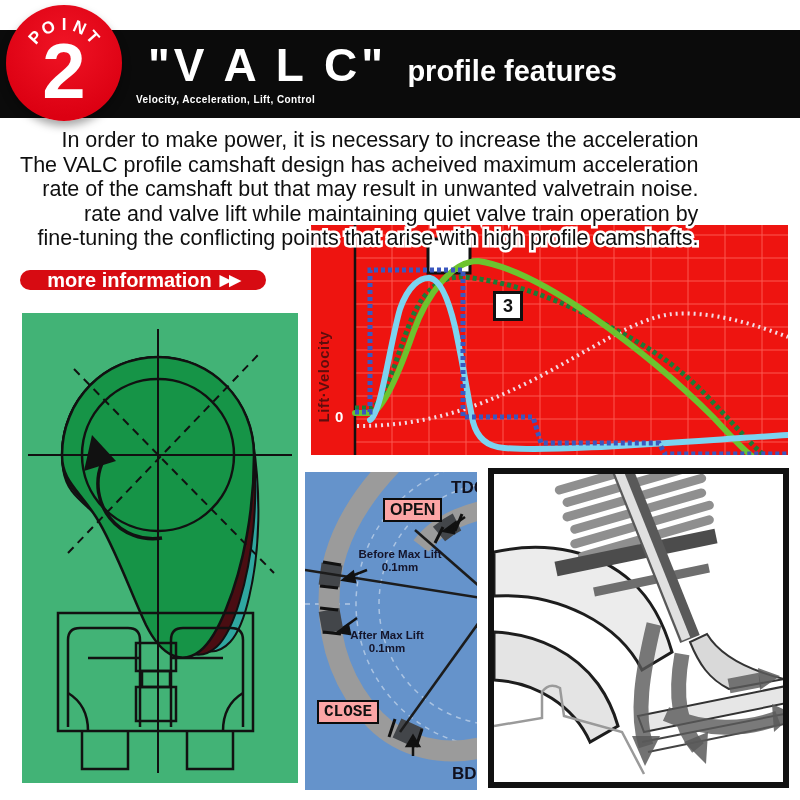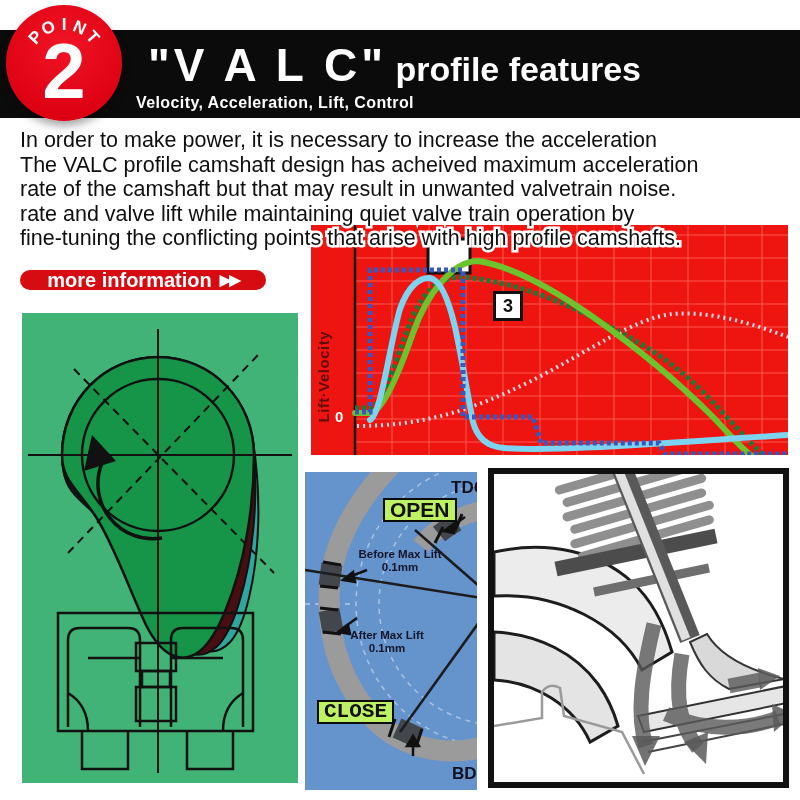--- a/index.html
+++ b/index.html
@@ -3,40 +3,40 @@
 <meta charset="utf-8">
 <style>
   html,body{margin:0;padding:0;background:#fff;}
   .stage{position:relative;width:800px;height:800px;background:#fff;overflow:hidden;
          font-family:"Liberation Sans", sans-serif;}
 
   
   .header-bar{position:absolute;left:0;top:30px;width:800px;height:88px;background:#0b0b0b;z-index:1;}
   .title-row{position:absolute;left:148px;top:8px;white-space:nowrap;color:#fff;}
   .title-quoted{font-size:46px;font-weight:bold;letter-spacing:4px;}
-  .title-suffix{font-size:34px;font-weight:bold;margin-left:4px;letter-spacing:0px;}
-  .subtitle{position:absolute;left:136px;top:64px;color:#fff;font-size:16px;font-weight:bold;letter-spacing:0.4px;}
+  .title-suffix{font-size:29px;font-weight:bold;margin-left:16px;letter-spacing:0px;}
+  .subtitle{position:absolute;left:136px;top:64px;color:#fff;font-size:10px;font-weight:bold;letter-spacing:0.4px;}
 
   
   .badge{position:absolute;left:6px;top:5px;width:116px;height:116px;border-radius:50%;
          background:radial-gradient(circle at 50% 35%, #f01425, #dc0012 75%);
          box-shadow:0 5px 8px rgba(0,0,0,.35);z-index:10;}
   .point-letters{position:absolute;left:0;top:0;width:100%;height:100%;}
   .point-letters span{position:absolute;left:50%;top:50%;color:#fff;font-weight:bold;font-size:17px;
          transform-origin:center;}
   .pl0{transform:translate(-50%,-50%) rotate(-48deg) translateY(-38px);}
   .pl1{transform:translate(-50%,-50%) rotate(-24deg) translateY(-38px);}
   .pl2{transform:translate(-50%,-50%) rotate(0deg)   translateY(-38px);}
   .pl3{transform:translate(-50%,-50%) rotate(24deg)  translateY(-38px);}
   .pl4{transform:translate(-50%,-50%) rotate(48deg)  translateY(-38px);}
   .badge-number{position:absolute;left:0;top:26px;width:100%;text-align:center;
          color:#fff;font-size:78px;font-weight:bold;line-height:80px;}
 
   
-  .body-text{position:absolute;left:20px;top:128px;z-index:5;color:#0f0f0f;}
+  .body-text{position:absolute;left:20px;top:128px;z-index:5;color:#0f0f0f;text-align:right;}
   .body-line{white-space:nowrap;font-size:21.5px;line-height:24.6px;
          -webkit-text-stroke:5px #fff;paint-order:stroke fill;
          text-shadow:0 0 2px #fff;}
 
   
   .more-info{position:absolute;left:20px;top:270px;width:246px;height:20px;background:#d70b12;
          border-radius:17px;color:#fff;font-weight:bold;font-size:20px;z-index:6;
          display:flex;align-items:center;justify-content:center;cursor:pointer;}
   .more-info .arrows{font-size:15px;margin-left:8px;letter-spacing:-2px;}
 
@@ -54,22 +54,22 @@
   .green-panel{position:absolute;left:22px;top:313px;width:276px;height:470px;background:#42b376;z-index:1;}
   .blue-panel{position:absolute;left:305px;top:472px;width:172px;height:318px;background:#6593cb;
          overflow:hidden;z-index:1;}
   .blue-panel svg{position:absolute;left:0;top:0;}
   .gray-panel{position:absolute;left:488px;top:468px;width:301px;height:320px;background:#fff;
          border:6px solid #111;box-sizing:border-box;z-index:1;overflow:hidden;}
 
   
   .tlabel{position:absolute;font-weight:bold;color:#14142a;font-size:11.5px;line-height:13px;
          text-align:center;white-space:nowrap;}
-  .tbox{position:absolute;background:#bef264;border:2.5px solid #0c0c0c;color:#111;
-         font-weight:bold;font-size:21px;line-height:20px;padding:0 5px;}
+  .tbox{position:absolute;background:#fca5a5;border:2.5px solid #0c0c0c;color:#111;
+         font-weight:bold;font-size:16px;line-height:20px;padding:0 5px;}
   .tdc-label{position:absolute;left:146px;top:6px;font-weight:bold;font-size:17px;color:#10101e;white-space:nowrap;}
   .bdc-label{position:absolute;left:147px;top:292px;font-weight:bold;font-size:17px;color:#10101e;white-space:nowrap;}
 </style>
 </head>
 <body>
 
 <div class="stage">
 
   <div class="header-bar">
     <div class="title-row">

